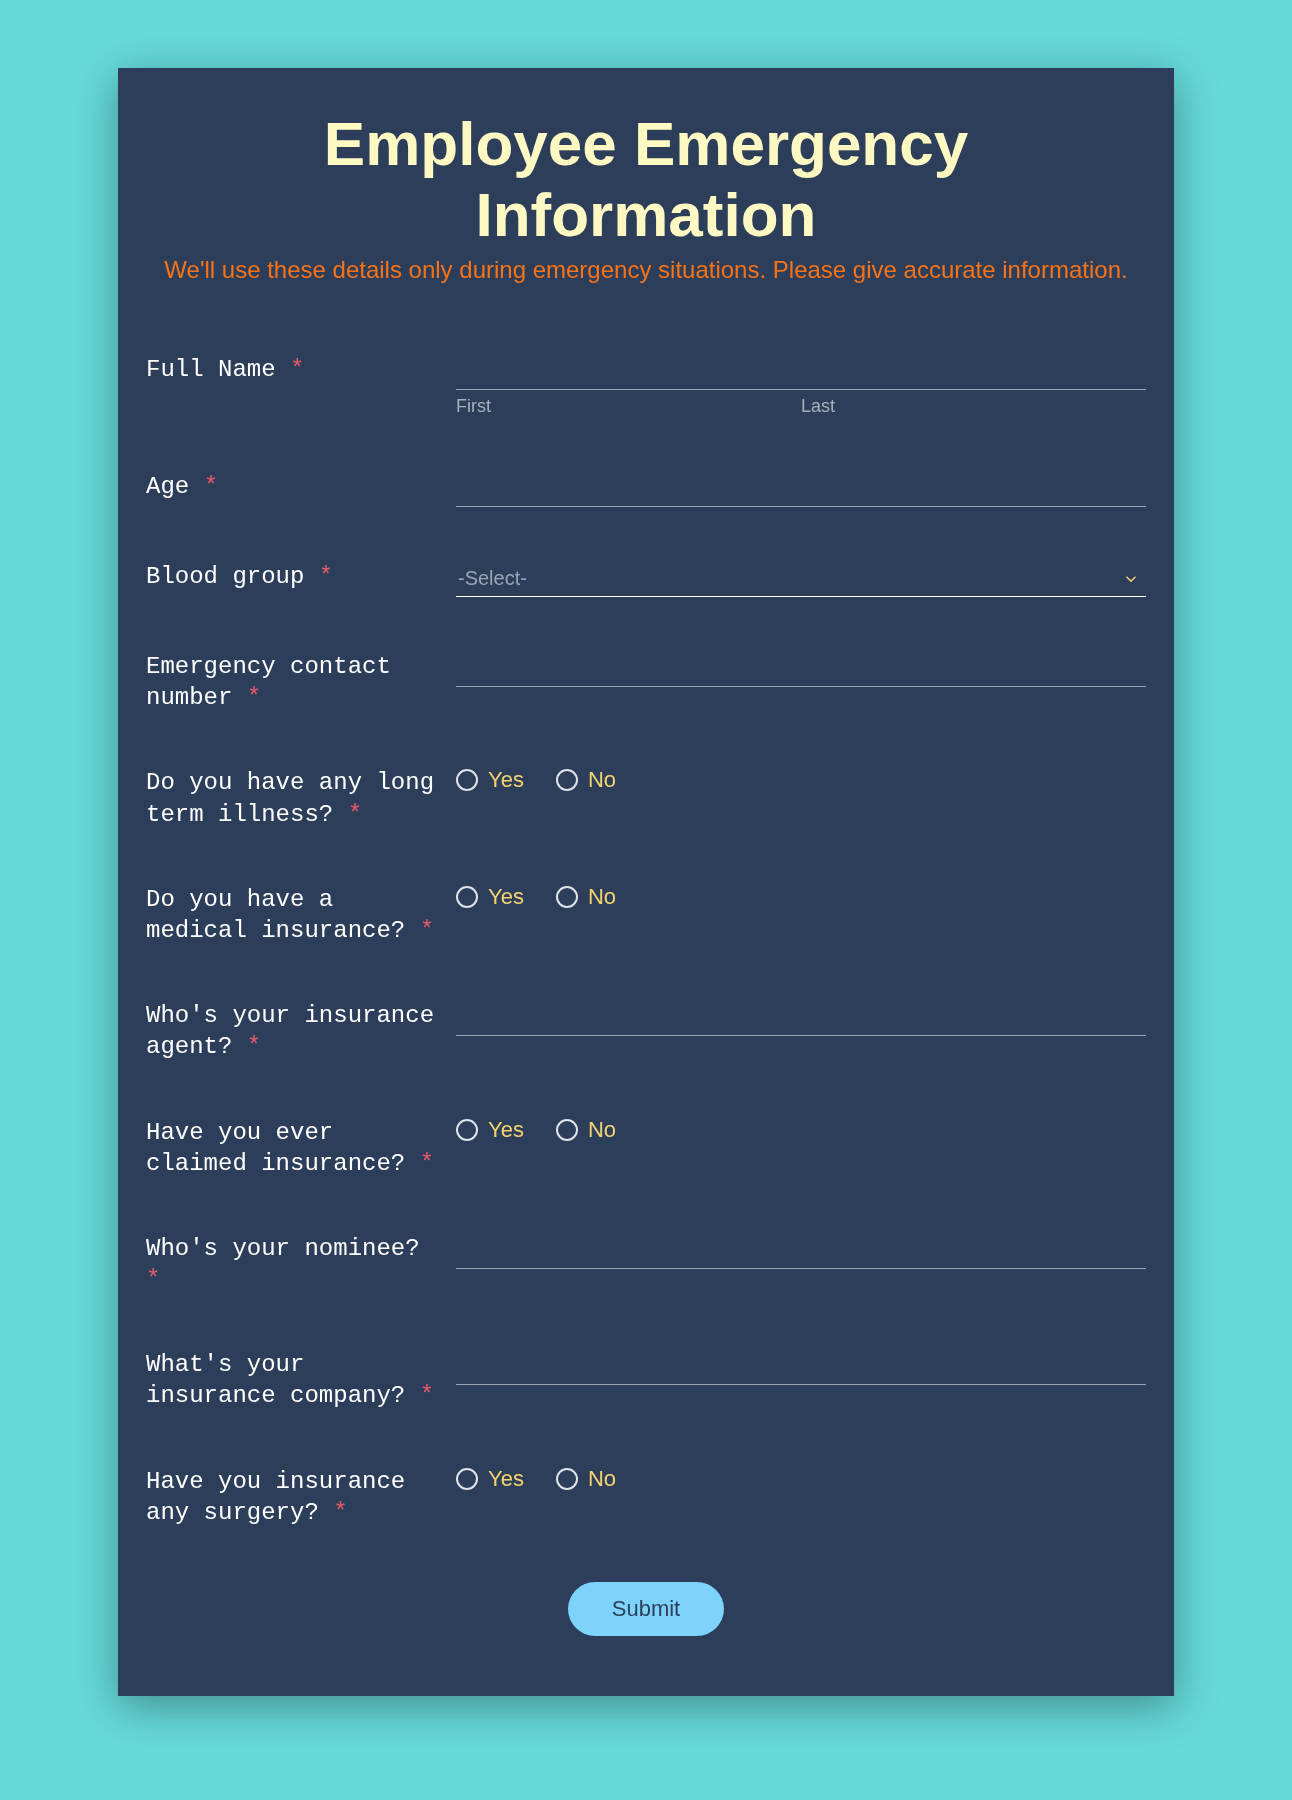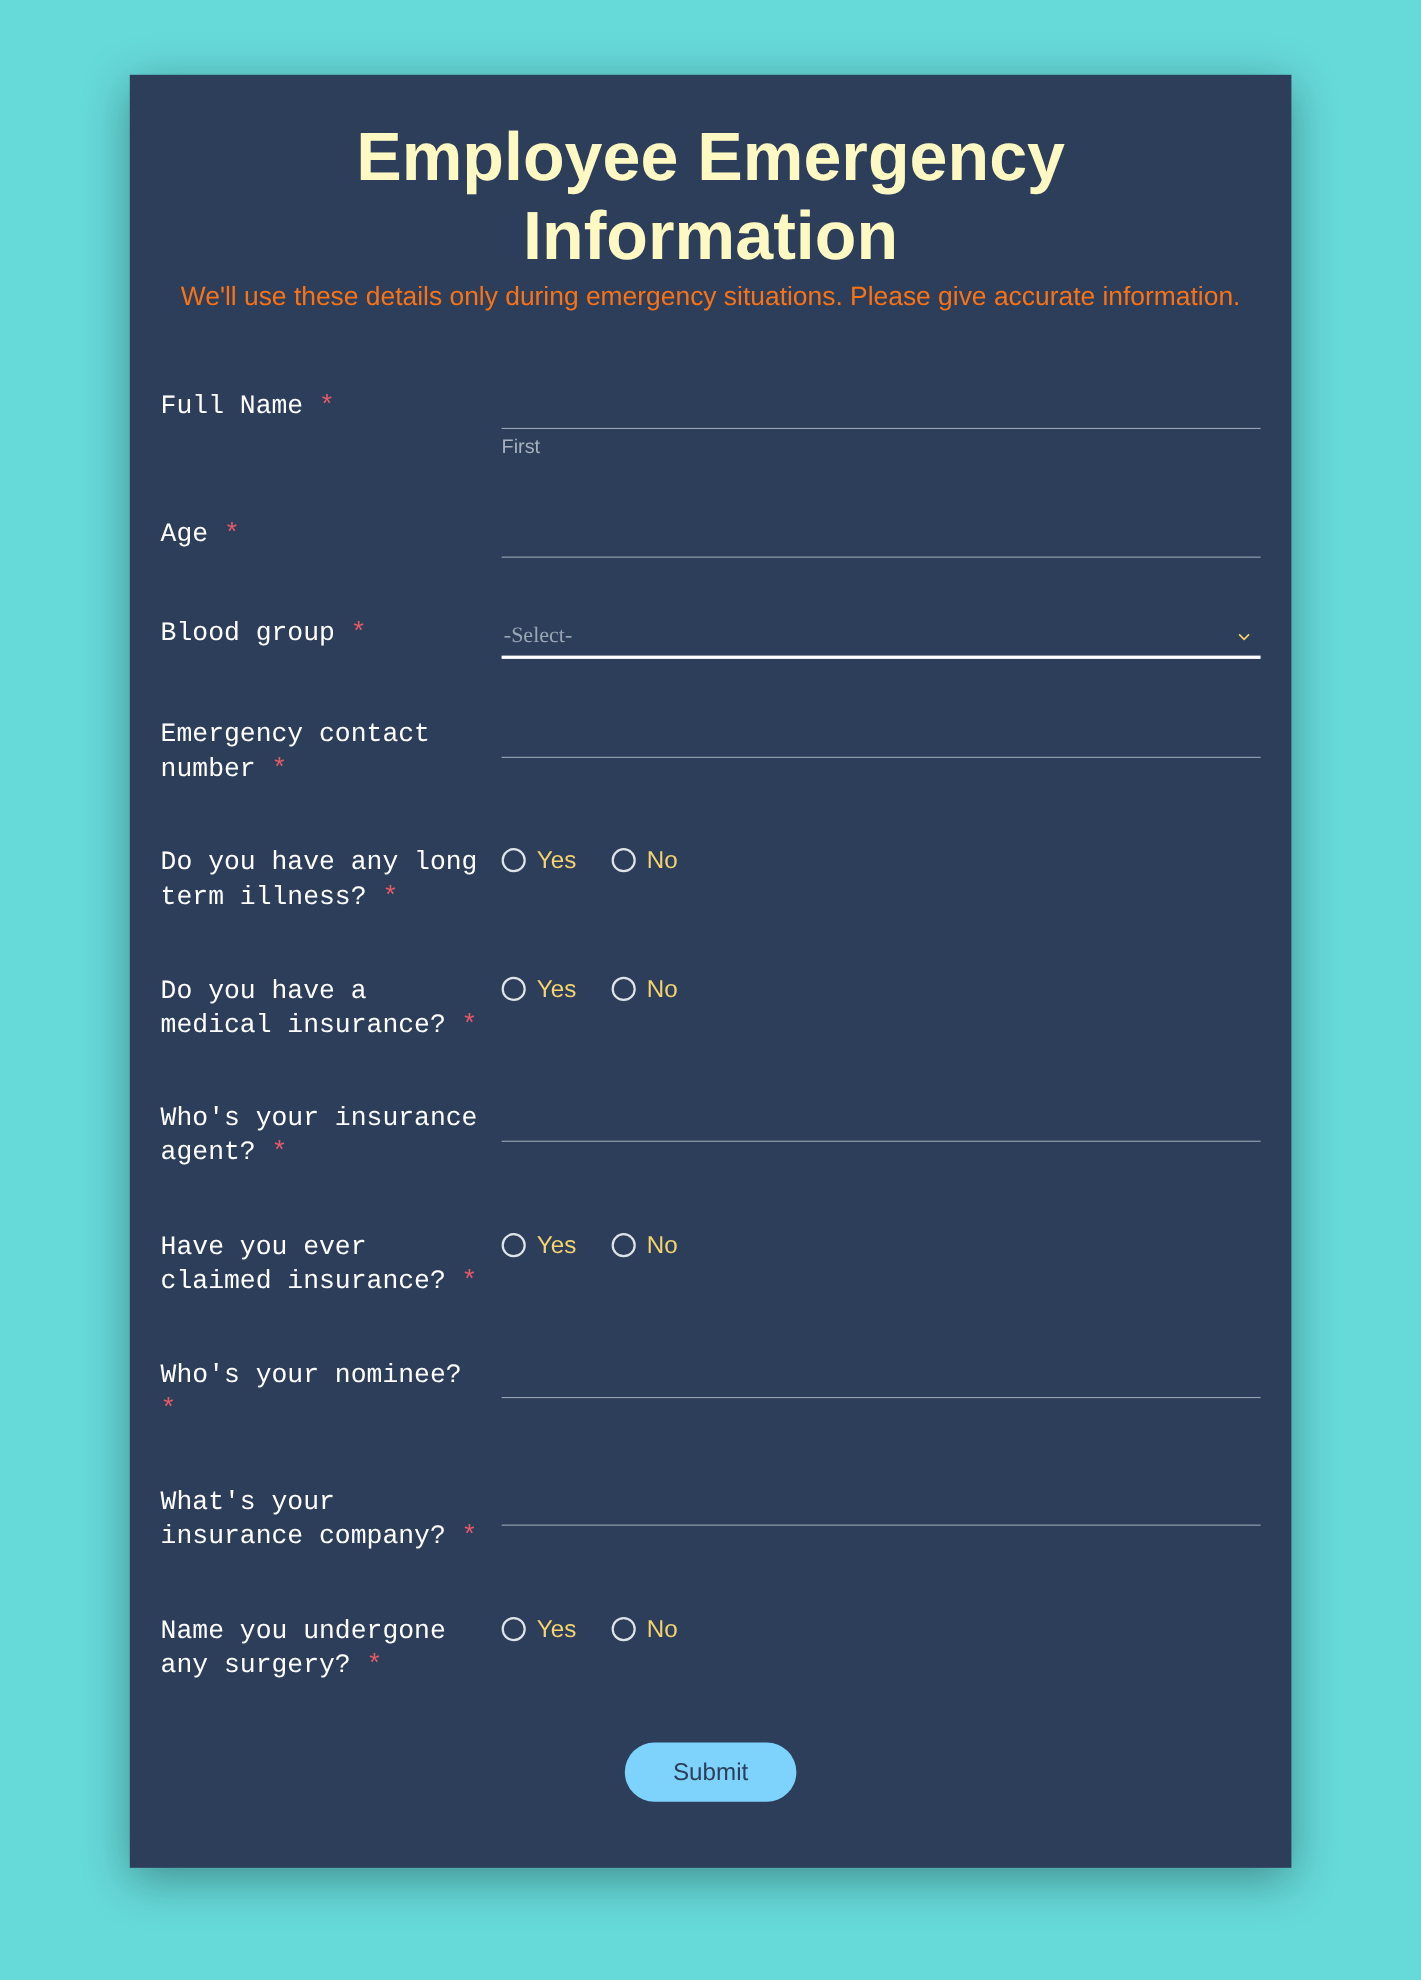--- a/index.html
+++ b/index.html
@@ -63,23 +63,22 @@
     padding: 6px 2px;
     outline: none;
   }
   .sublabel {
     color: #a7b1be;
     font-size: 18px;
     margin-top: 6px;
   }
   .select-wrap {
     position: relative;
-    border-bottom: 3px solid #ffffff;
+    border-bottom: 1px solid #ffffff;
     padding: 6px 2px;
-    font-family: Liberation Serif, serif;
   }
   .select-placeholder {
     color: #9aa6b5;
     font-size: 20px;
   }
   .chevron {
     position: absolute;
     right: 6px;
     top: 50%;
     transform: translateY(-50%);
@@ -135,20 +134,24 @@
     <div class="field-label">
       <span>Full Name</span>
       <span class="req">*</span>
     </div>
     <div class="field-inputs">
       <div class="name-pair">
         <div class="name-col">
           <input type="text" class="text-input" style="">
           <div class="sublabel">First</div>
         </div>
+        <div class="name-col">
+          <input type="text" class="text-input" style="">
+          <div class="sublabel">Last</div>
+        </div>
       </div>
     </div>
   </div>
 
   <div class="field-row">
     <div class="field-label">
       <span>Age</span>
       <span class="req">*</span>
     </div>
     <div class="field-inputs">
@@ -265,21 +268,21 @@
       <span>What's your insurance company?</span>
       <span class="req">*</span>
     </div>
     <div class="field-inputs">
       <input type="text" class="text-input" style="">
     </div>
   </div>
 
   <div class="field-row">
     <div class="field-label">
-      <span>Name you undergone any surgery?</span>
+      <span>Have you insurance any surgery?</span>
       <span class="req">*</span>
     </div>
     <div class="field-inputs">
       <div class="radio-group">
         <div class="radio-item">
           <span class="radio-circle"></span>
           <span class="radio-label">Yes</span>
         </div>
         <div class="radio-item">
           <span class="radio-circle"></span>

